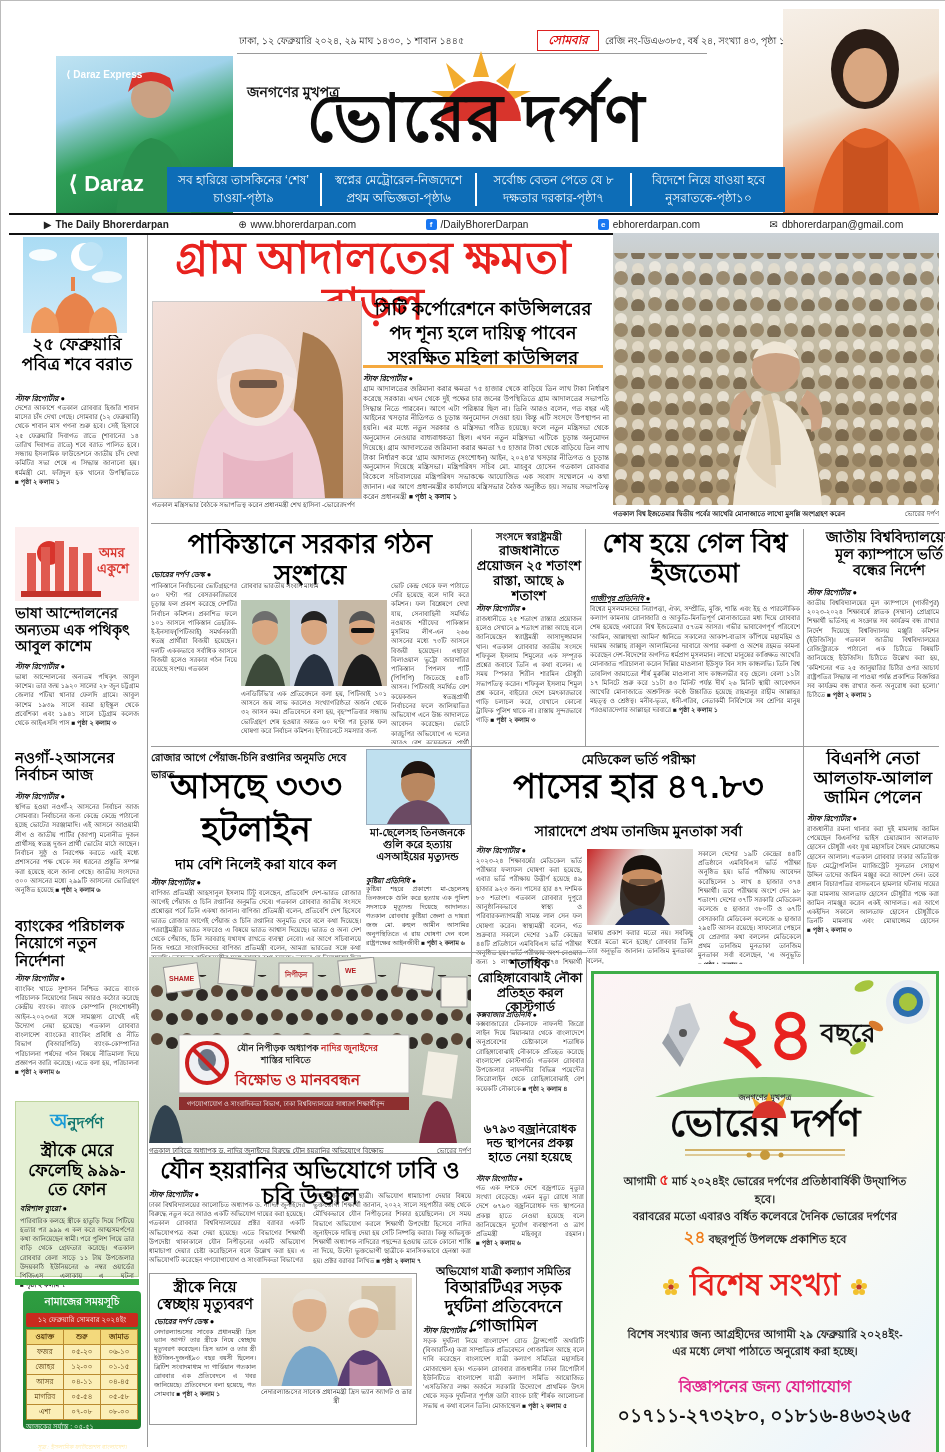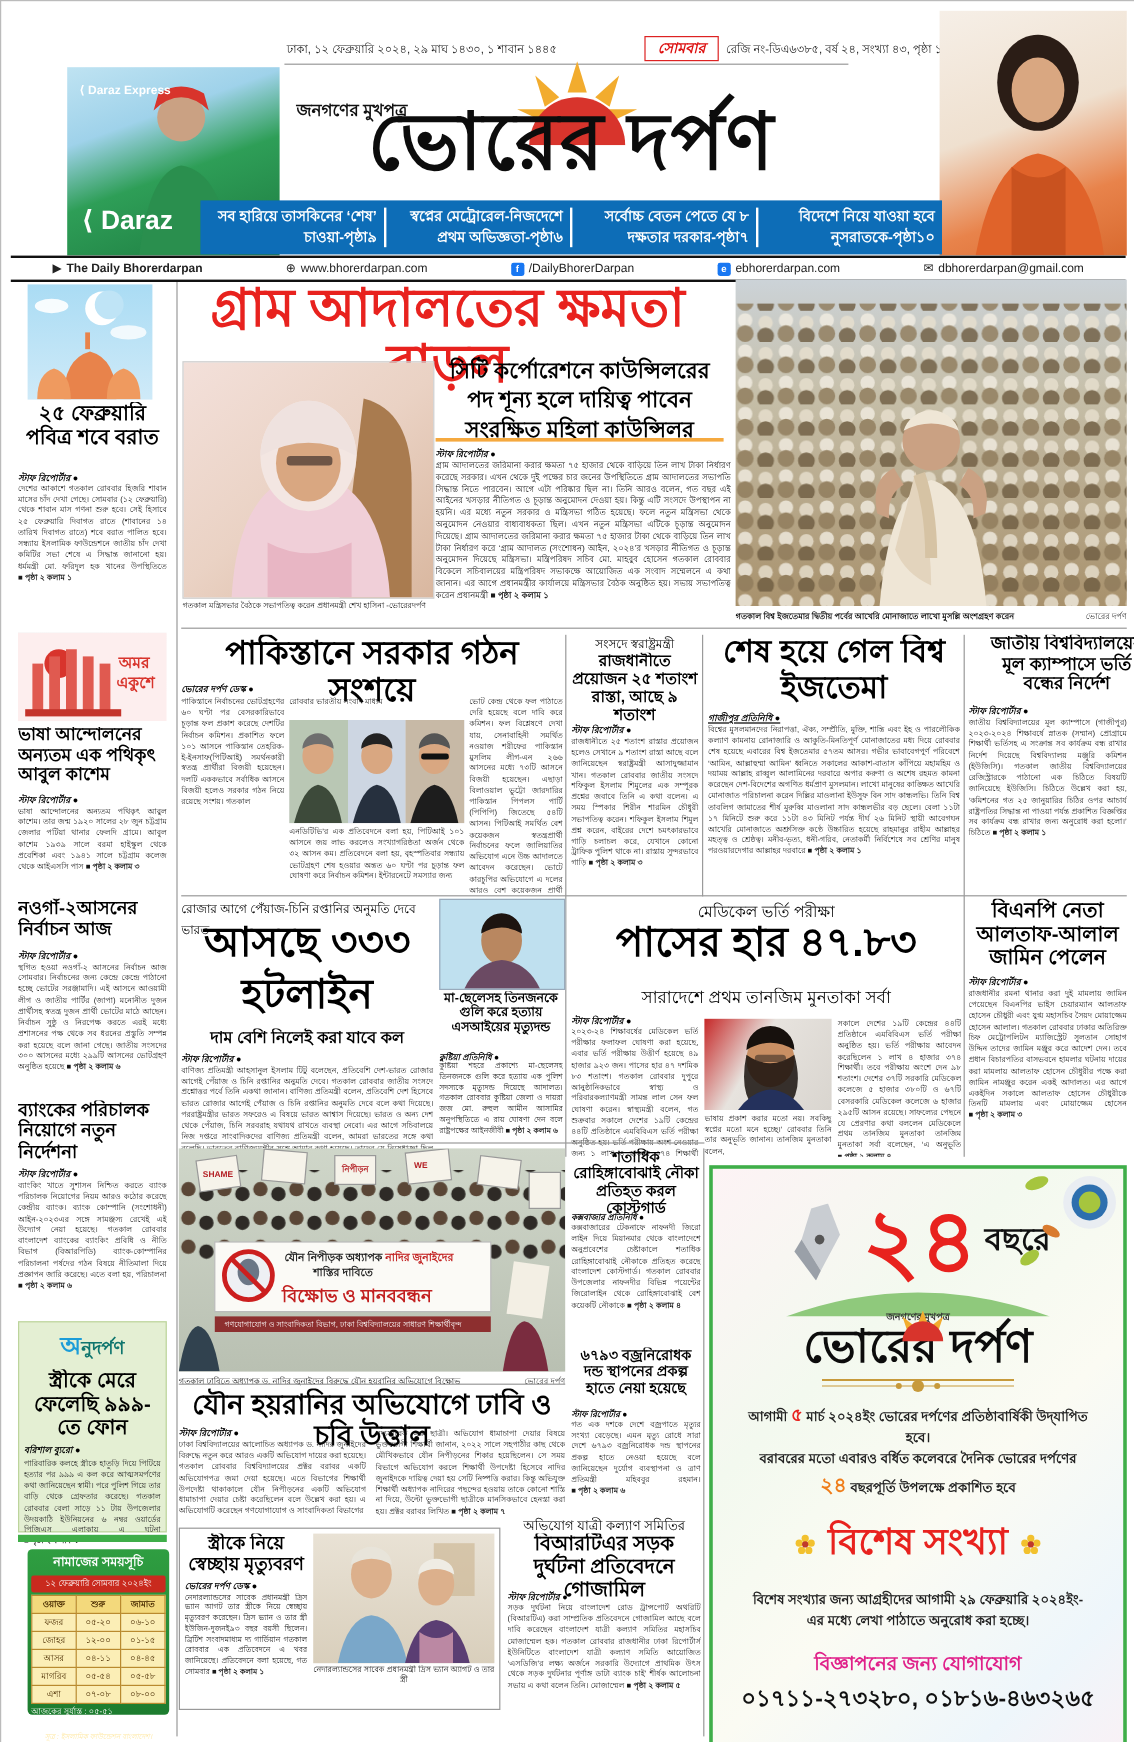--- a/index.html
+++ b/index.html
@@ -8,30 +8,30 @@
   .ctr{text-align:center;}
   .b{font-weight:bold;}
   .bd{font-size:7px;line-height:1.4;color:#1a1a1a;text-align:justify;overflow:hidden;}
   .bd2{font-size:6.5px;line-height:1.42;color:#1a1a1a;text-align:justify;overflow:hidden;}
   .byl{font-size:7.5px;font-weight:bold;color:#000;font-style:italic;}
   .jump{font-weight:bold;white-space:nowrap;}
   .hl{color:#000;font-weight:bold;line-height:1.15;overflow:hidden;}
   .cap{font-size:6.8px;color:#111;font-weight:bold;overflow:hidden;}
   .hrule{background:#9a9a9a;height:1px;}
   .vrule{background:#9a9a9a;width:1px;}
-  .kick{font-weight:normal;color:#000;overflow:hidden;}
+  .kick{font-weight:bold;color:#000;overflow:hidden;}
   .ph{overflow:hidden;background:#ddd;}
   .photo-sil{width:100%;height:100%;display:block;}
   
   #dateline,#regline{font-size:9.5px;color:#222;}
   #day-badge{border:1px solid #d22;color:#d11;font-weight:bold;font-style:italic;font-size:12px;text-align:center;line-height:19px;background:#fff;}
   #masthead-title{font-size:66px;font-weight:900;letter-spacing:1px;color:#0c0c0c;line-height:1.0;text-align:center;}
   #tagline{font-size:14px;font-weight:bold;color:#111;}
   #teaser-bar{background:#0d6db7;display:flex;align-items:stretch;}
-  .teaser{flex:1;color:#fff;font-weight:bold;font-size:12px;line-height:1.45;display:flex;align-items:center;justify-content:center;text-align:right;padding:2px 6px;border-radius:21px;}
+  .teaser{flex:1;color:#fff;font-weight:normal;font-size:12px;line-height:1.45;display:flex;align-items:center;justify-content:center;text-align:center;padding:2px 6px;border-radius:21px;}
   .tsep{width:2px;background:#fff;margin:6px 0;}
   #contact-bar{border-top:2px solid #111;border-bottom:2px solid #111;background:#fff;display:flex;align-items:center;font-size:10px;color:#222;}
   .cb-item{display:flex;align-items:center;gap:4px;margin:0 auto;}
   .ic-sq{display:inline-block;width:11px;height:11px;background:#1877f2;color:#fff;font-size:8px;font-weight:bold;text-align:center;line-height:11px;border-radius:2px;}
   
   #lead-headline{color:#e8221e;font-size:44px;font-weight:900;text-align:center;line-height:1.05;}
   #lead-sub{font-size:18px;font-weight:bold;text-align:center;line-height:1.35;color:#000;}
   #gi-circle{border:2px solid #8585c0;background:#e8eef8;border-radius:50%;display:flex;align-items:center;justify-content:center;text-align:center;font-size:10.5px;font-weight:bold;line-height:1.3;color:#05264d;z-index:6;padding:6px;box-sizing:border-box;}
   .credit{font-weight:normal;color:#333;}
   
@@ -343,21 +343,21 @@
       <path d="M34 28 a17 17 0 0 1 34 0 q-17 -10 -34 0z" fill="#1d1410"></path>
       <path d="M20 74 q10 -22 31 -24 q22 2 32 24z" fill="#6b4a63"></path>
     </svg>
   </div>
   <div class="abs hl ctr" style="left:365px;top:825px;width:103px;font-size:10.5px;">মা-ছেলেসহ তিনজনকে গুলি করে হত্যায় এসআইয়ের মৃত্যুদন্ড</div>
   <div class="abs byl" style="left:365px;top:874px;width:103px;font-size:7px;">কুষ্টিয়া প্রতিনিধি ●</div>
   <div class="abs bd2" style="left:365px;top:884px;width:103px;height:79px;font-size:6.3px;"><span>কুষ্টিয়া শহরে প্রকাশ্যে মা-ছেলেসহ তিনজনকে গুলি করে হত্যায় এক পুলিশ সদস্যকে মৃত্যুদন্ড দিয়েছে আদালত। গতকাল রোববার কুষ্টিয়া জেলা ও দায়রা জজ মো. রুহুল আমীন আসামির অনুপস্থিতিতে এ রায় ঘোষণা দেন বলে রাষ্ট্রপক্ষের আইনজীবী</span> <span class="jump">■ পৃষ্ঠা ২ কলাম ৬</span></div>
 
   <div class="abs kick ctr" style="left:475px;top:749px;width:325px;font-size:13px;">মেডিকেল ভর্তি পরীক্ষা</div>
   <div class="abs hl ctr" style="left:475px;top:766px;width:325px;font-size:34px;">পাসের হার ৪৭.৮৩</div>
-  <div class="abs hl ctr" style="left:475px;top:822px;width:325px;font-size:14px;font-weight:normal;">সারাদেশে প্রথম তানজিম মুনতাকা সর্বা</div>
+  <div class="abs hl ctr" style="left:475px;top:822px;width:325px;font-size:14px;font-weight:bold;">সারাদেশে প্রথম তানজিম মুনতাকা সর্বা</div>
   <div class="abs byl" style="left:475px;top:844px;width:106px;">স্টাফ রিপোর্টার ●</div>
   <div class="abs bd2" style="left:475px;top:855px;width:106px;height:108px;">২০২৩-২৪ শিক্ষাবর্ষের মেডিকেল ভর্তি পরীক্ষার ফলাফল ঘোষণা করা হয়েছে, এবার ভর্তি পরীক্ষায় উত্তীর্ণ হয়েছে ৪৯ হাজার ৯২৩ জন। পাসের হার ৪৭ দশমিক ৮৩ শতাংশ। গতকাল রোববার দুপুরে আনুষ্ঠানিকভাবে স্বাস্থ্য ও পরিবারকল্যাণমন্ত্রী সামন্ত লাল সেন ফল ঘোষণা করেন। স্বাস্থ্যমন্ত্রী বলেন, গত শুক্রবার সকালে দেশের ১৯টি কেন্দ্রের ৪৪টি প্রতিষ্ঠানে এমবিবিএস ভর্তি পরীক্ষা অনুষ্ঠিত হয়। ভর্তি পরীক্ষায় অংশ নেওয়ার জন্য ১ লাখ ৪ হাজার ৩৭৪ শিক্ষার্থী আবেদন করেন। এবার প্রথম হয়েছেন তানজিম মুনতাকা। গত শুক্রবার (১০ ফেব্রুয়ারি)</div>
   <div class="abs ph" style="left:586px;top:848px;width:106px;height:76px;background:linear-gradient(120deg,#c62828 0%,#e7e3de 40%,#d9d5cf 100%);">
     <svg class="photo-sil" viewBox="0 0 106 76">
       <ellipse cx="55" cy="34" rx="20" ry="23" fill="#c98f63"></ellipse>
       <path d="M35 26 a20 20 0 0 1 40 0 q-20 -12 -40 0z" fill="#17110d"></path>
       <path d="M35 30 q-6 30 6 44 l28 0 q14 -14 6 -44 q-20 14 -40 0z" fill="#17110d" opacity=".85"></path>
       <rect x="42" y="30" width="26" height="6" rx="3" fill="#3a2d24" opacity=".6"></rect>
       <path d="M28 76 q12 -16 27 -17 q16 1 28 17z" fill="#24315c"></path>
     </svg>

